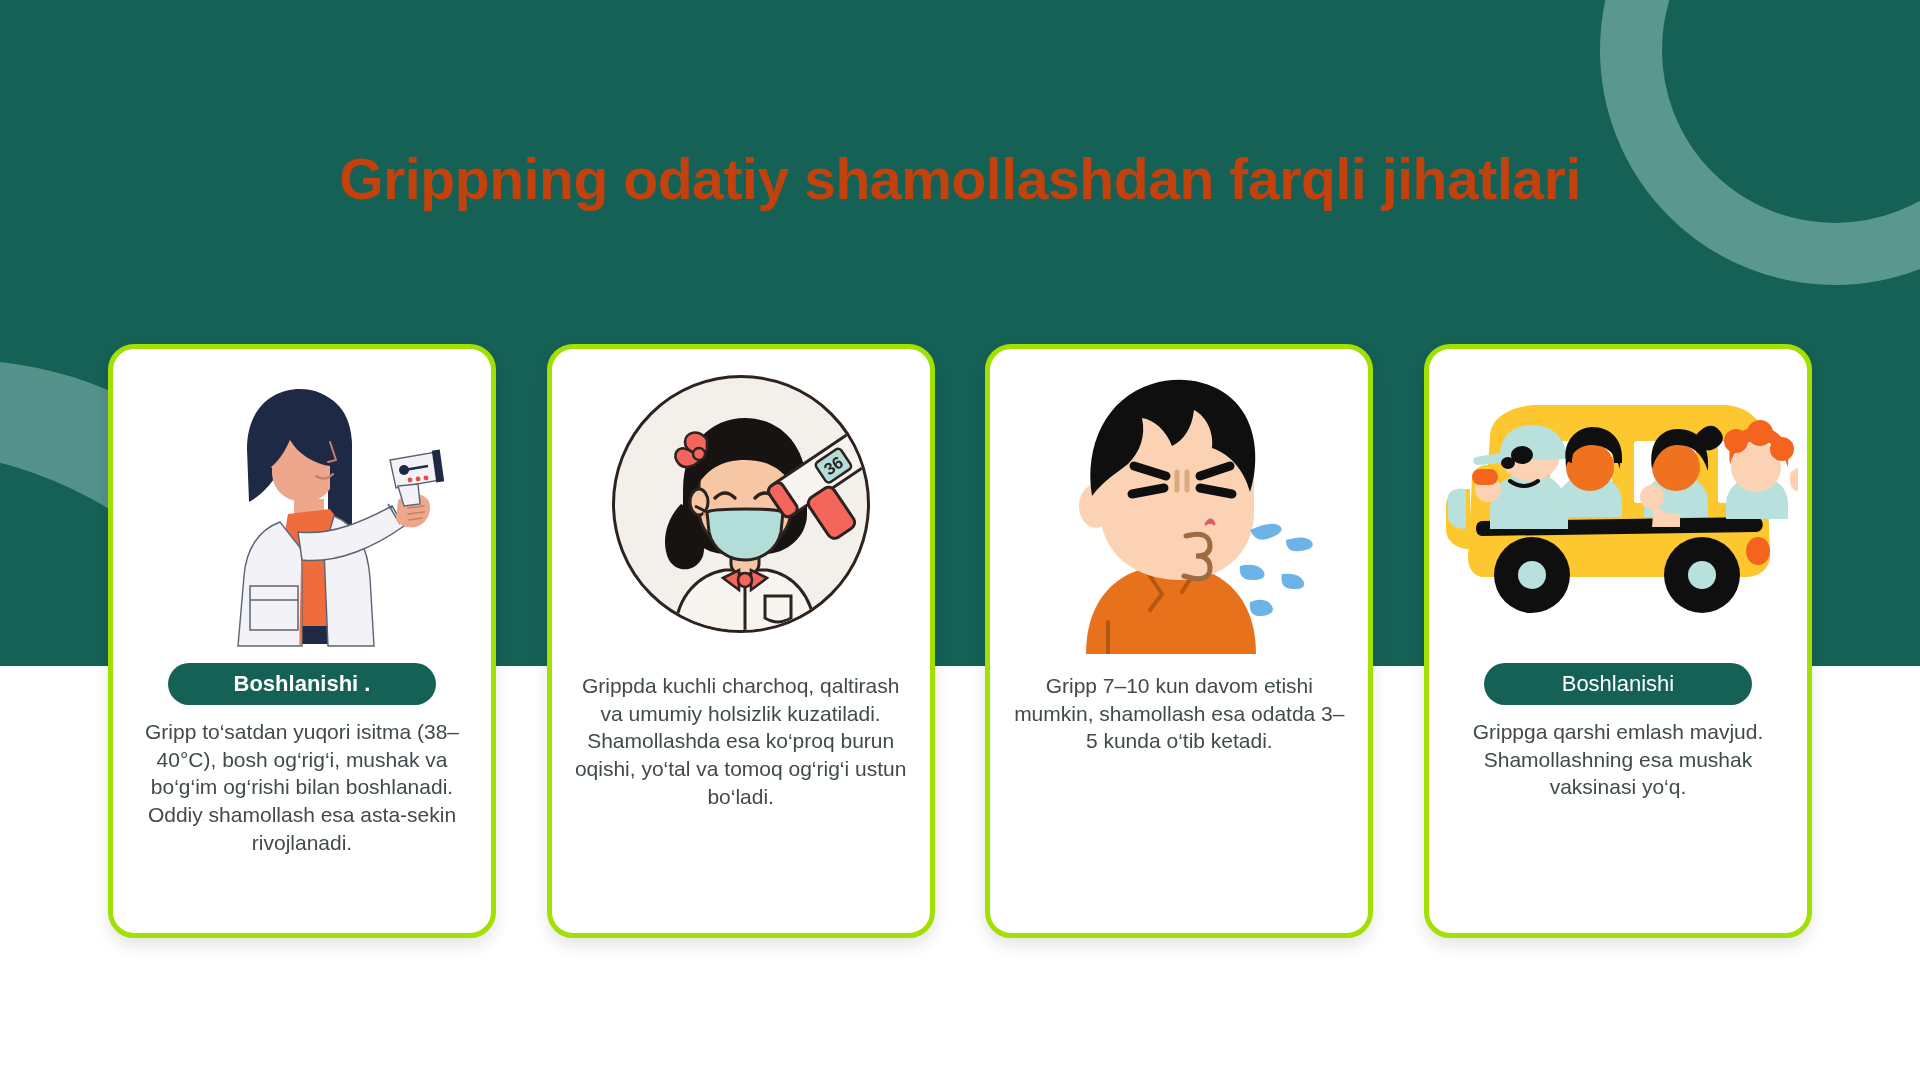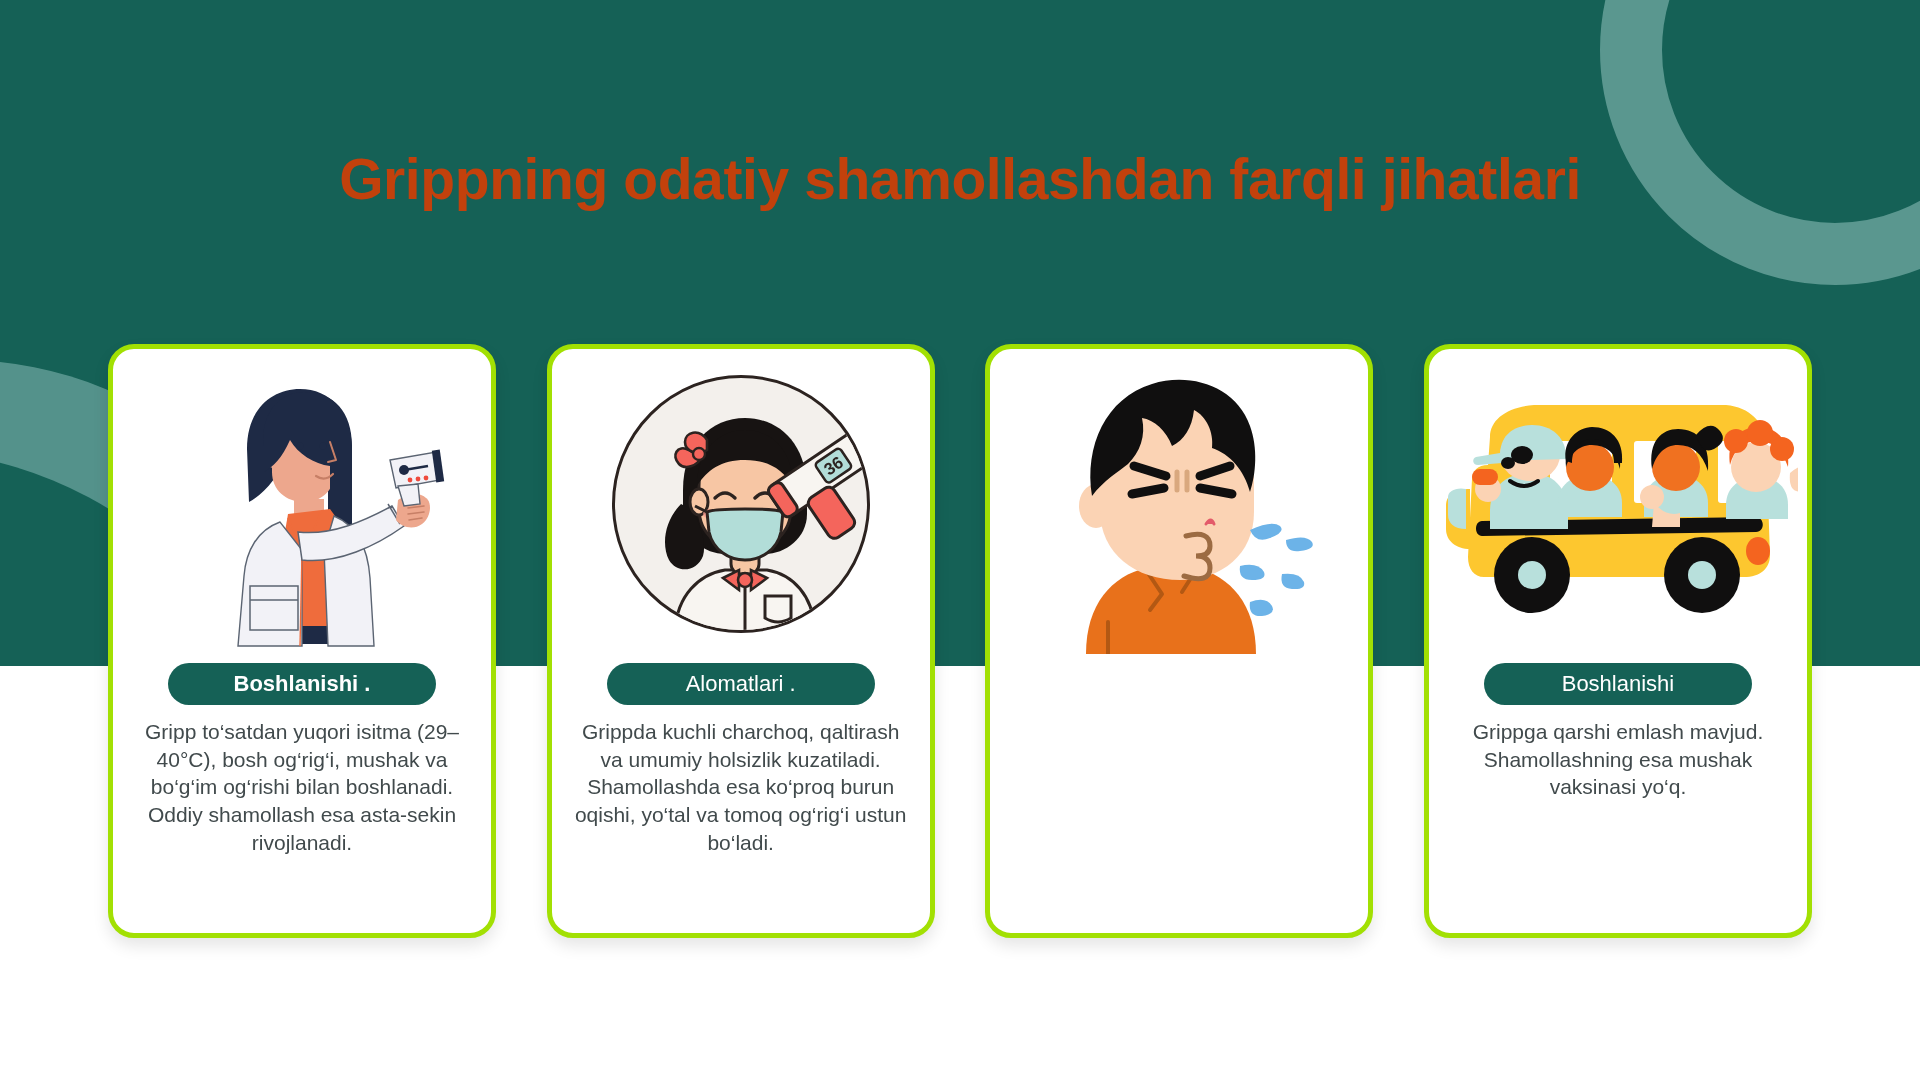--- a/index.html
+++ b/index.html
@@ -212,21 +212,21 @@
           <circle cx="252" cy="116" r="5" fill="#1e2a45"></circle>
           <line x1="252" y1="116" x2="276" y2="112" stroke="#1e2a45" stroke-width="2.6"></line>
           <circle cx="258" cy="126" r="2.4" fill="#ef4a3c"></circle>
           <circle cx="266" cy="125" r="2.4" fill="#ef4a3c"></circle>
           <circle cx="274" cy="124" r="2.4" fill="#ef4a3c"></circle>
 
           <path d="M246 132 L266 130 L268 150 L252 152 Z" fill="#f2f2f7" stroke="#5b6472" stroke-width="1.4"></path>
         </svg>
       </div>
       <div class="badge bold">Boshlanishi .</div>
-      <div class="body-text">Gripp to‘satdan yuqori isitma (29–40°C), bosh og‘rig‘i, mushak va bo‘g‘im og‘rishi bilan boshlanadi. Oddiy shamollash esa asta-sekin rivojlanadi.</div>
+      <div class="body-text">Gripp to‘satdan yuqori isitma (38–40°C), bosh og‘rig‘i, mushak va bo‘g‘im og‘rishi bilan boshlanadi. Oddiy shamollash esa asta-sekin rivojlanadi.</div>
     </div>
 
     <div class="card">
       <div class="card-art">
         <div class="circle-frame">
           <svg width="258" height="258" viewBox="0 0 258 258">
 
             <path d="M60 258 C60 216 86 196 110 192 L152 192 C176 196 200 216 200 258 Z" fill="#f8f5f1" stroke="#2c2320" stroke-width="3"></path>
             <line x1="130" y1="196" x2="130" y2="258" stroke="#2c2320" stroke-width="3"></line>
 
@@ -265,21 +265,20 @@
             <g transform="rotate(-34 206 96)">
               <rect x="152" y="78" width="108" height="36" rx="7" fill="#f8f5f1" stroke="#2c2320" stroke-width="3"></rect>
               <rect x="152" y="78" width="16" height="36" rx="6" fill="#f4655c" stroke="#2c2320" stroke-width="3"></rect>
               <rect x="206" y="84" width="30" height="24" rx="4" fill="#b2ddd8" stroke="#2c2320" stroke-width="2.6"></rect>
               <text x="221" y="102" font-family="'Liberation Sans', sans-serif" font-size="17" font-weight="bold" fill="#2c2320" text-anchor="middle">36</text>
               <rect x="178" y="110" width="30" height="48" rx="7" fill="#f4655c" stroke="#2c2320" stroke-width="3"></rect>
             </g>
           </svg>
         </div>
       </div>
-      <div class="badge">Alomatlari .</div>
       <div class="body-text">Grippda kuchli charchoq, qaltirash va umumiy holsizlik kuzatiladi. Shamollashda esa ko‘proq burun oqishi, yo‘tal va tomoq og‘rig‘i ustun bo‘ladi.</div>
     </div>
 
     <div class="card">
       <div class="card-art">
         <svg width="290" height="300" viewBox="0 0 290 300">
 
           <path d="M52 300 C52 250 78 222 112 214 L162 214 C196 222 222 250 222 300 Z" fill="#e8711b"></path>
           <path d="M112 216 L128 240 L116 256 M162 216 L148 238" fill="none" stroke="#b35813" stroke-width="4" stroke-linecap="round" stroke-linejoin="round"></path>
           <path d="M74 268 L74 300" stroke="#b35813" stroke-width="4" stroke-linecap="round"></path>
@@ -304,20 +303,21 @@
 
           <g fill="#6cb3e8">
             <path d="M216 176 q22 -10 30 -4 q6 6 -10 12 q-14 6 -20 -8 Z"></path>
             <path d="M252 186 q20 -6 26 2 q4 7 -12 9 q-14 2 -14 -11 Z"></path>
             <path d="M206 212 q18 -4 24 6 q3 8 -12 8 q-14 0 -12 -14 Z"></path>
             <path d="M248 220 q18 -2 22 8 q2 8 -12 7 q-13 -1 -10 -15 Z"></path>
             <path d="M216 248 q16 -6 22 4 q4 8 -10 10 q-14 1 -12 -14 Z"></path>
           </g>
         </svg>
       </div>
+      <div class="body-text">Gripp 7–10 kun davom etishi mumkin, shamollash esa odatda 3–5 kunda o‘tib ketadi.</div>
     </div>
 
     <div class="card">
       <div class="card-art">
         <svg width="360" height="250" viewBox="0 0 360 250">
 
           <path d="M34 100 C34 92 40 86 50 86 L52 58 C52 40 70 28 96 26 L288 26 C312 28 326 44 328 62 L332 176 C332 190 322 198 306 198 L46 198 C36 198 30 190 30 178 Z" fill="#fdc72f"></path>
 
           <path d="M8 126 C8 116 18 110 32 110 L32 170 C18 170 8 162 8 150 Z" fill="#fdc72f"></path>
 

